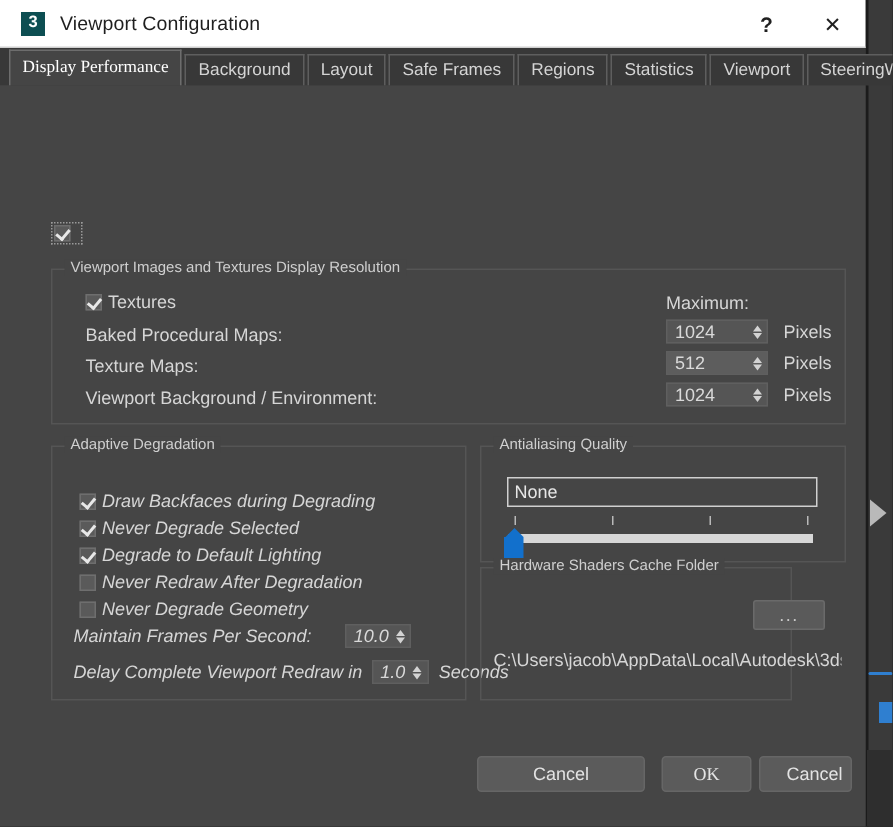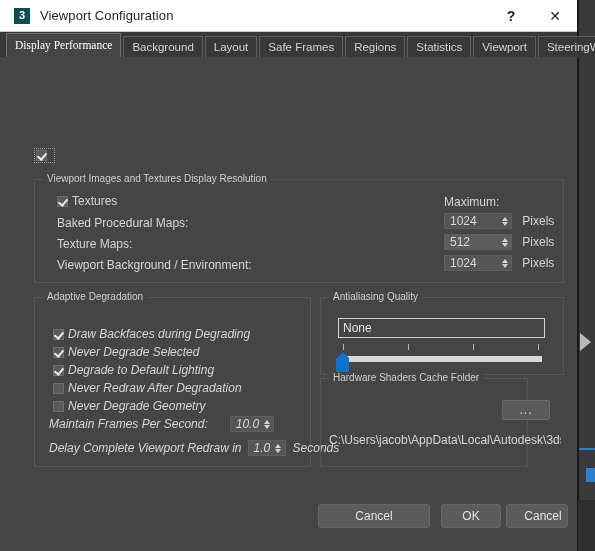--- a/index.html
+++ b/index.html
@@ -363,21 +363,21 @@
     border-radius: 3px;
     box-sizing: border-box;
     display: flex;
     align-items: center;
     justify-content: center;
     color: #e3e3e3;
     font-size: 12px;
     cursor: default;
   }
   #btn-apply  { left: 318px; top: 8px; width: 112px; }
-  #btn-ok     { left: 441px; top: 8px; width: 60px; }
+  #btn-ok     { left: 441px; top: 8px; width: 60px; font-family: Liberation Serif, serif; }
   #btn-cancel { left: 506px; top: 8px; width: 62px; padding-left: 12px; }
 </style>
 </head>
 <body>
 
 <div id="bg-app">
   <div id="bg-strip"></div>
   <div id="bg-arrow"></div>
   <div id="bg-blue-line"></div>
   <div id="bg-blue-box"></div>

